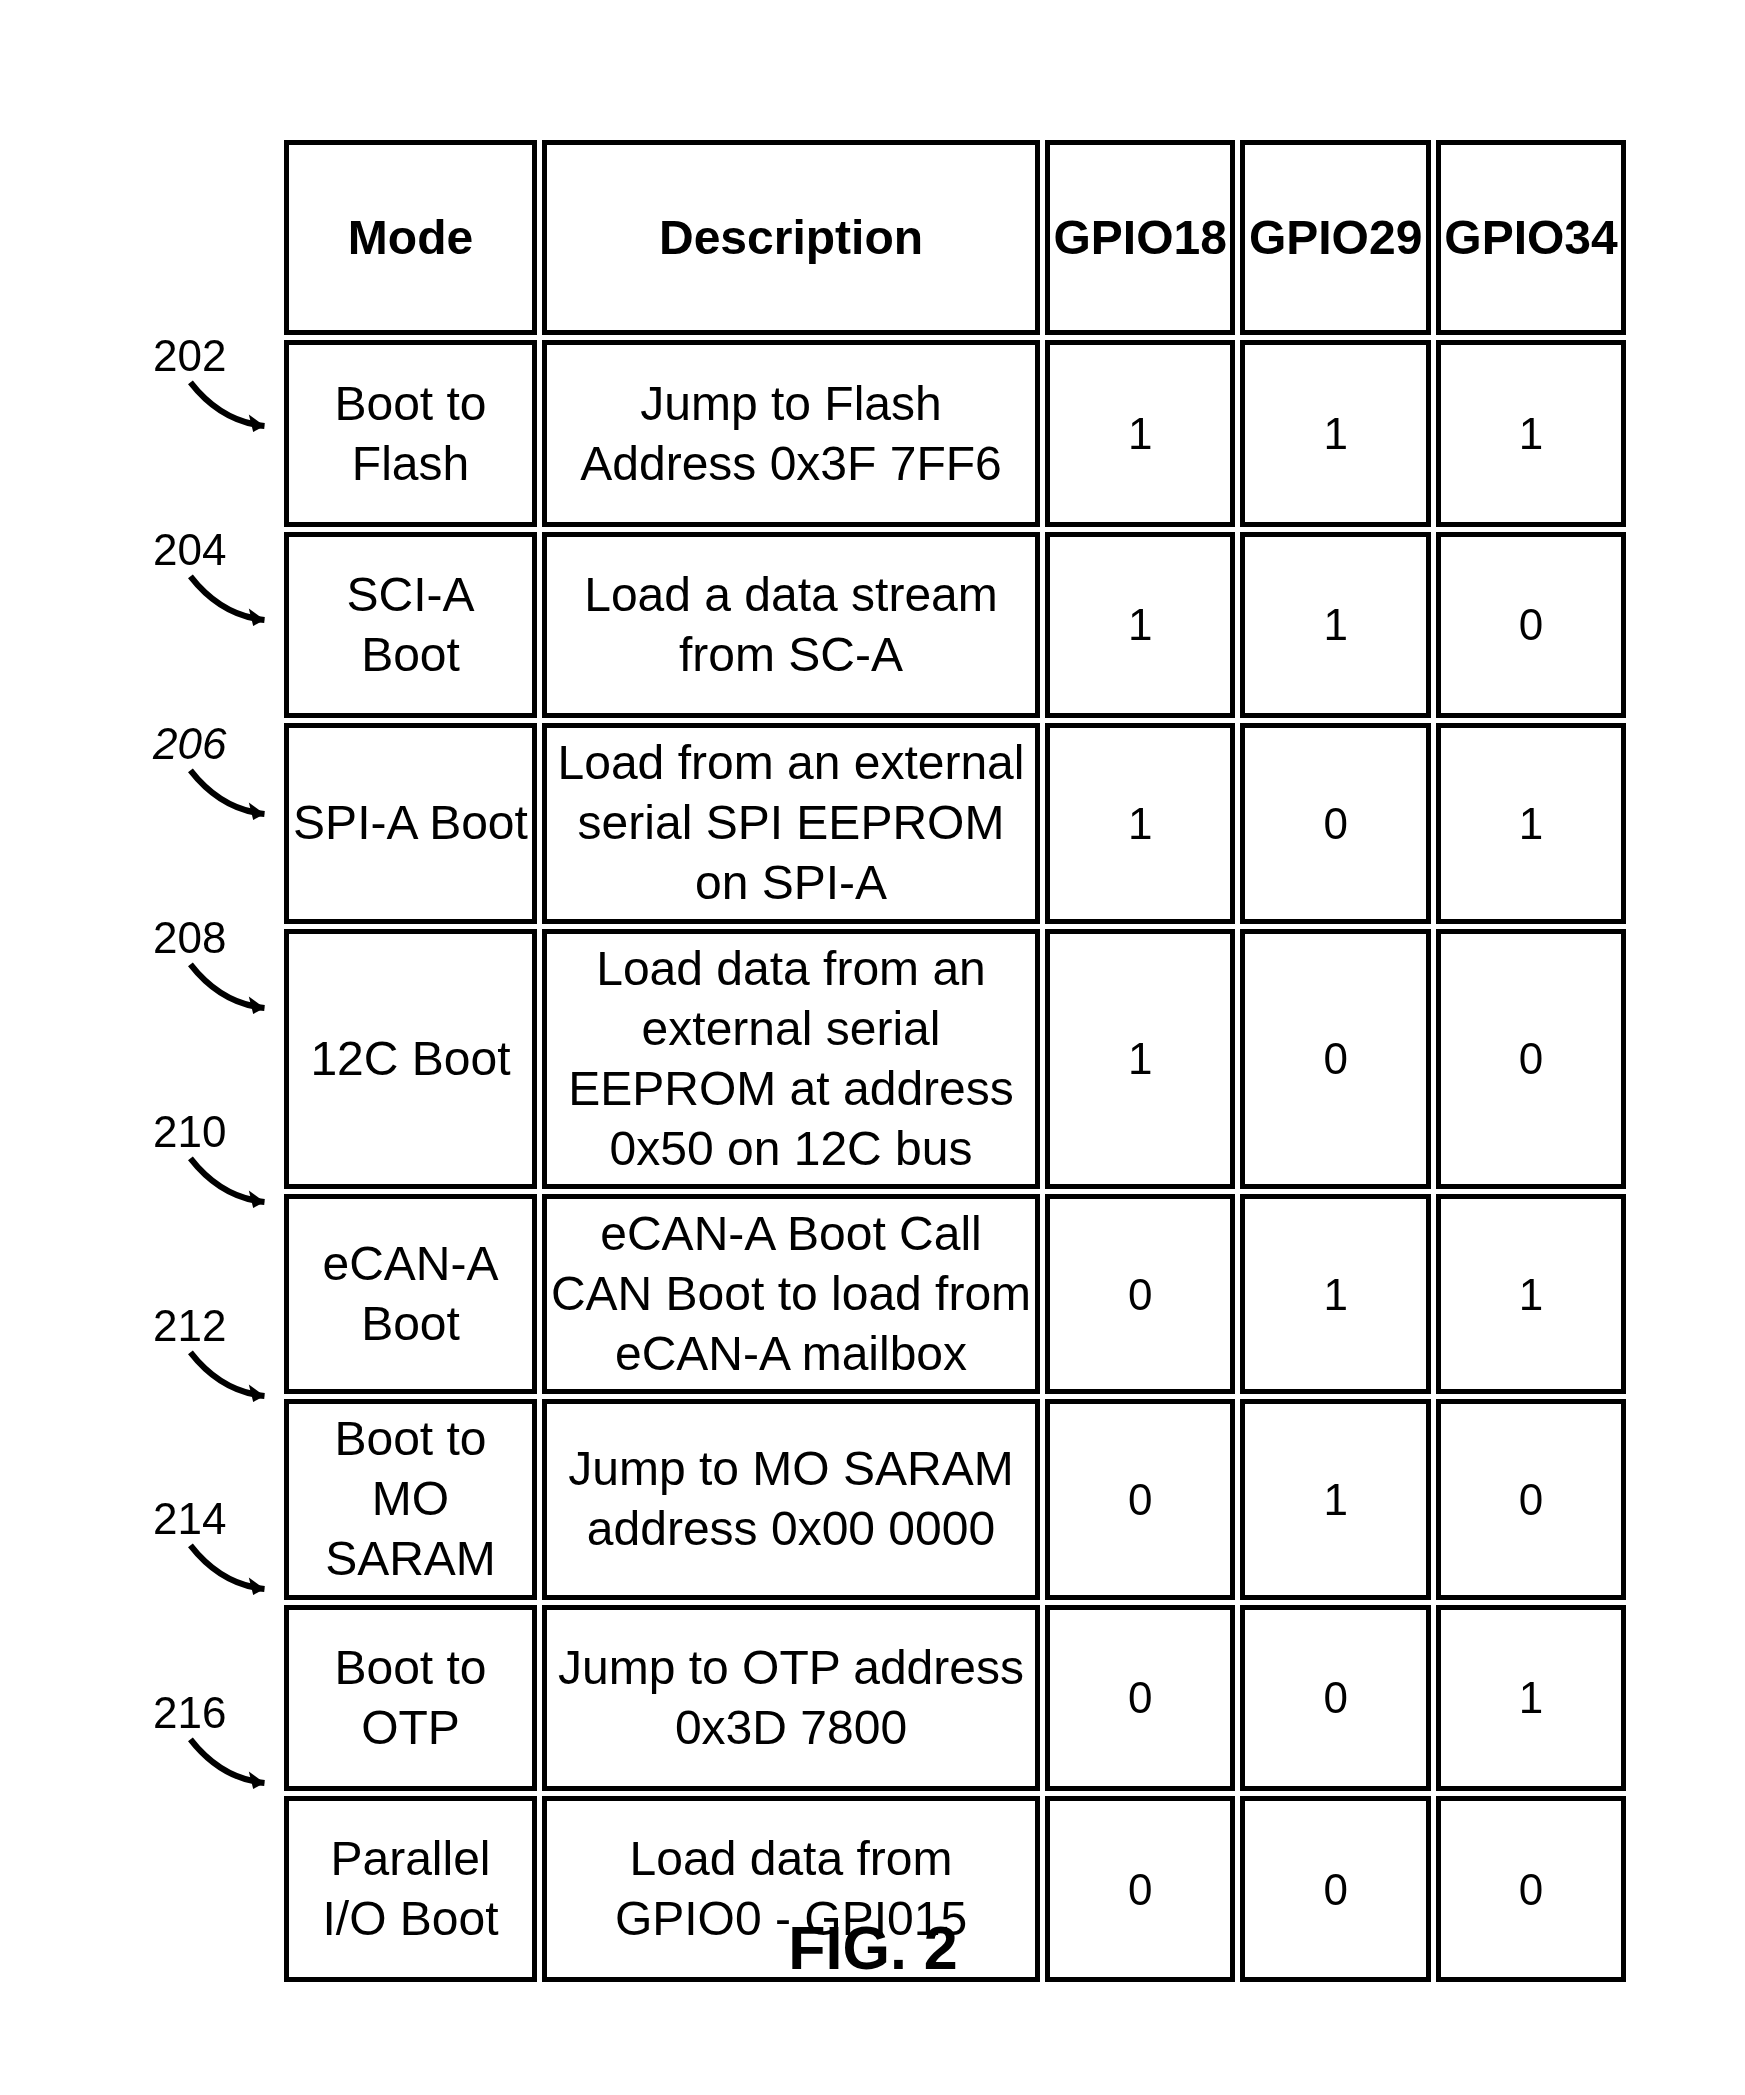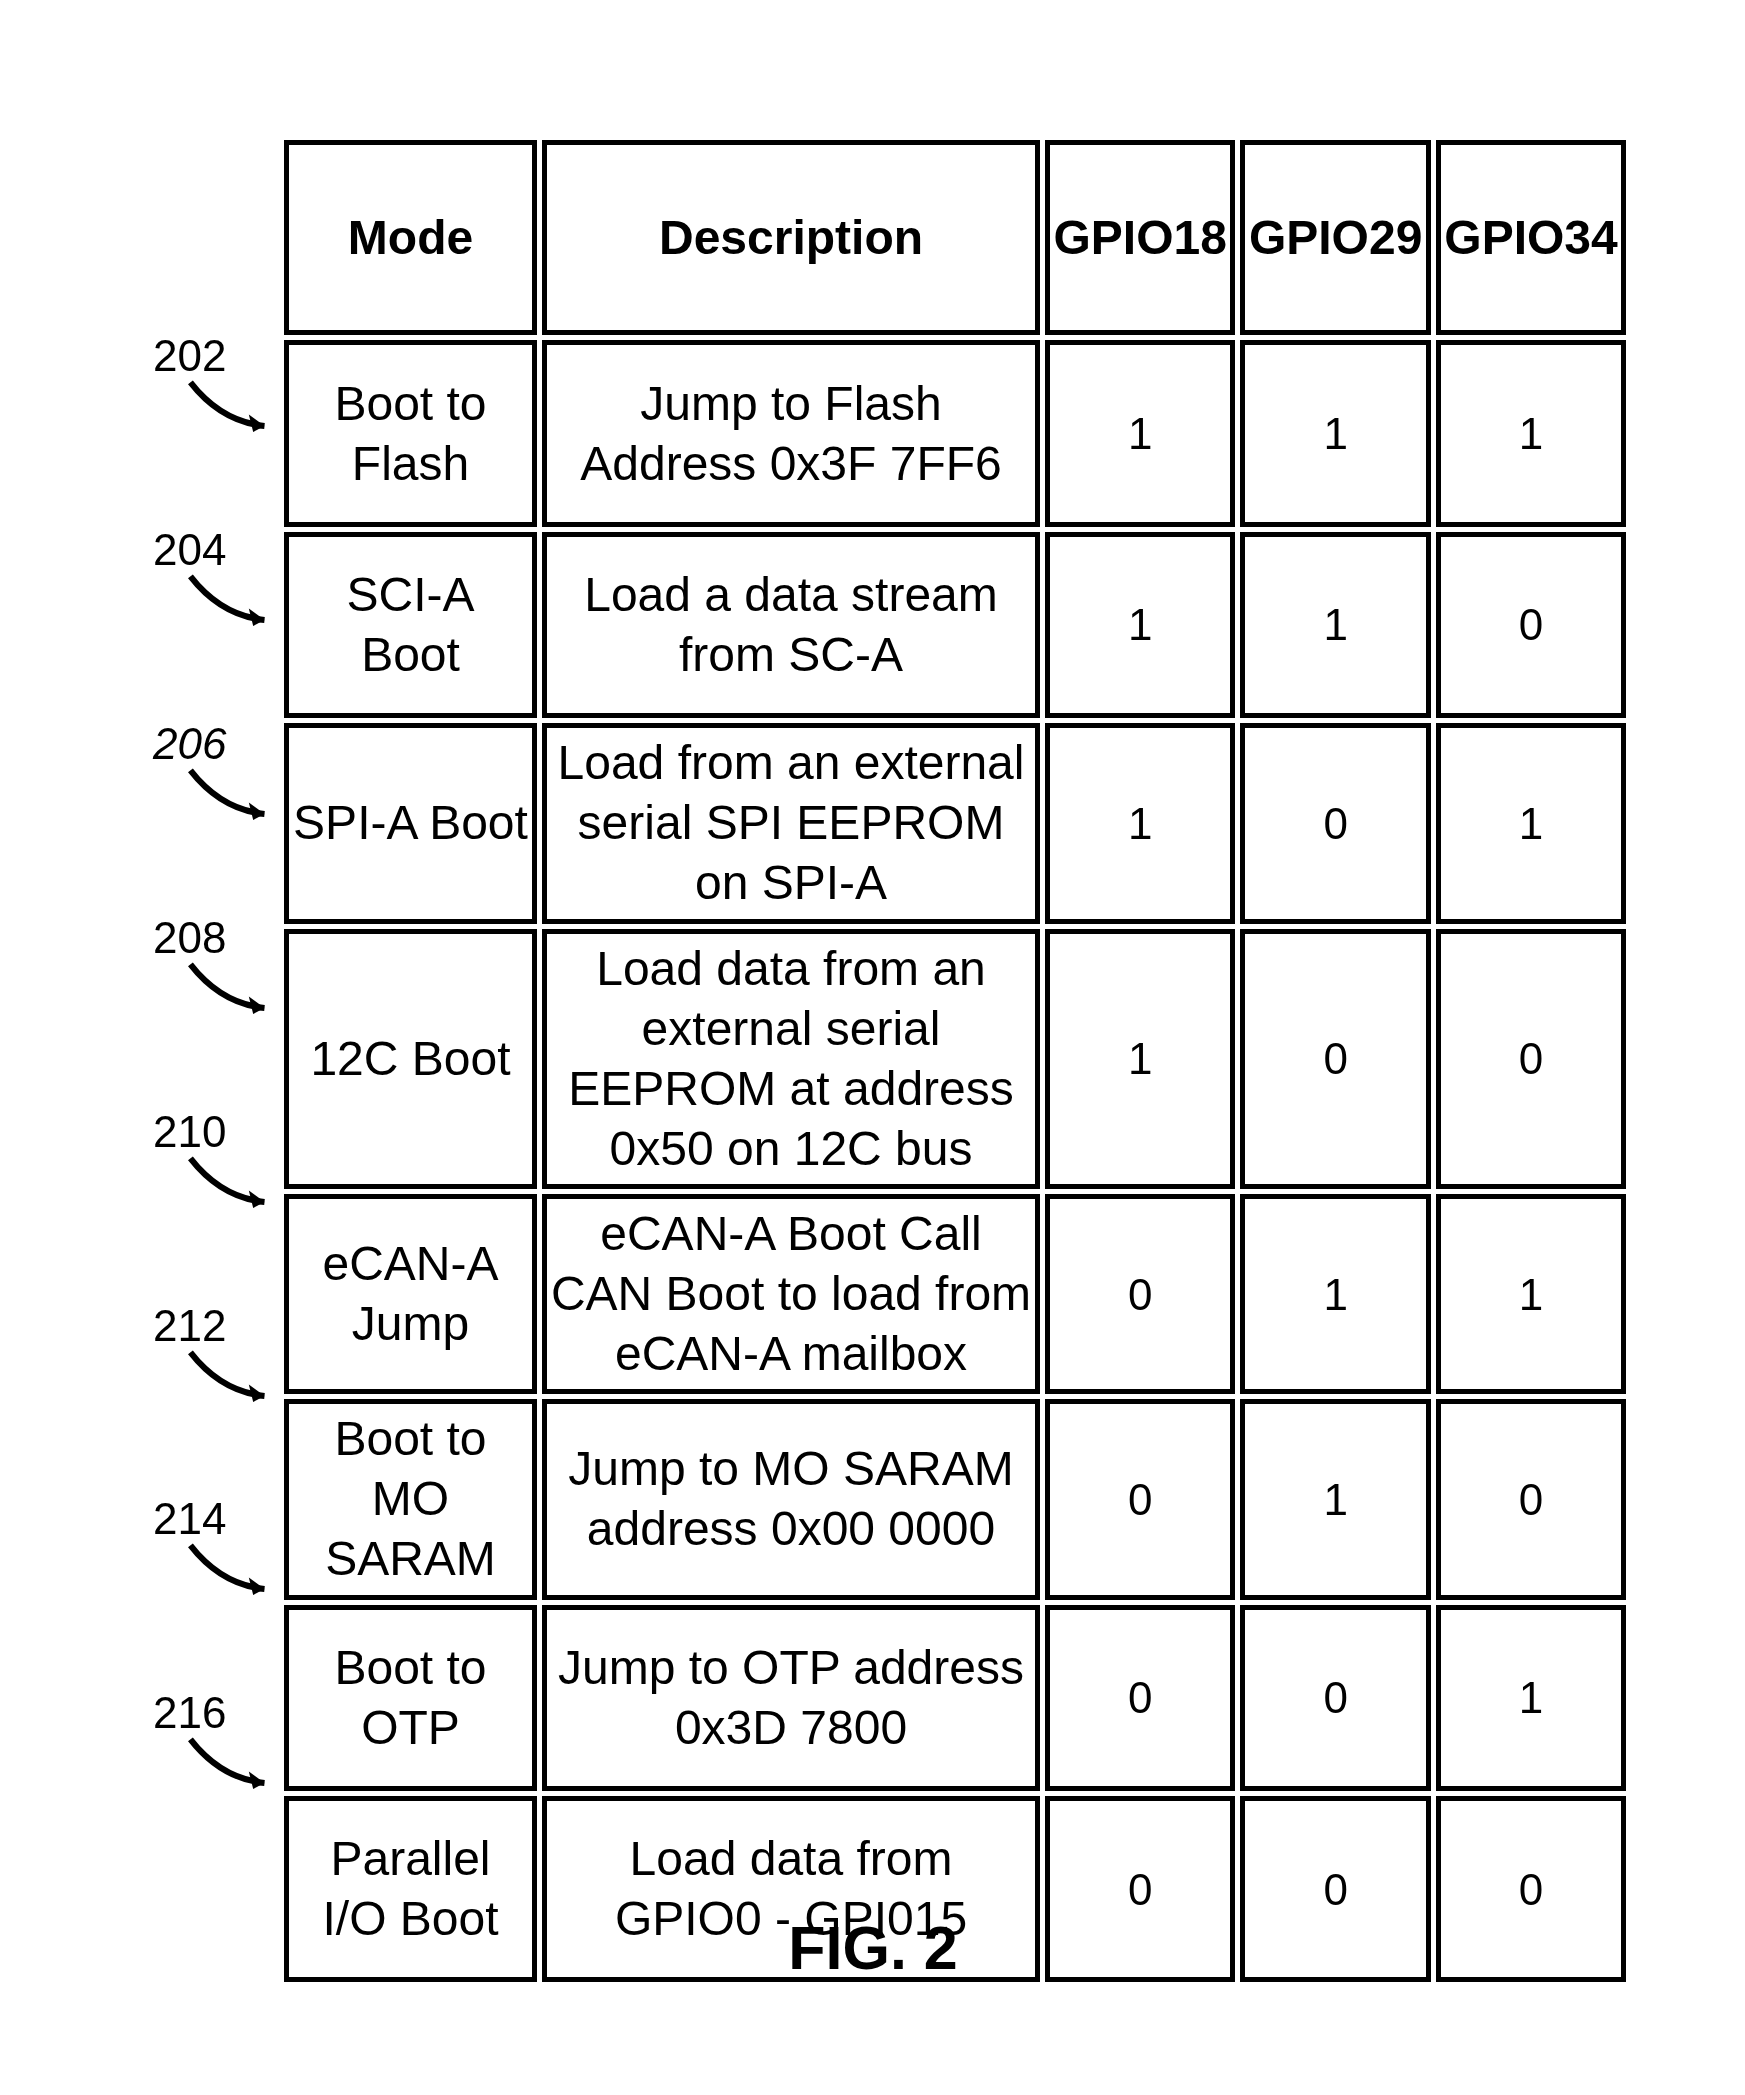--- a/index.html
+++ b/index.html
@@ -130,21 +130,21 @@
             <td class="bit">1</td>
           </tr>
           <tr class="data" style="height: 183px;">
             <td class="mode">12C Boot</td>
             <td class="desc">Load data from an external serial EEPROM at address 0x50 on 12C bus</td>
             <td class="bit">1</td>
             <td class="bit">0</td>
             <td class="bit">0</td>
           </tr>
           <tr class="data" style="height: 183px;">
-            <td class="mode">eCAN-A Jump</td>
+            <td class="mode">eCAN-A Boot</td>
             <td class="desc">eCAN-A Boot Call CAN Boot to load from eCAN-A mailbox</td>
             <td class="bit">0</td>
             <td class="bit">1</td>
             <td class="bit">1</td>
           </tr>
           <tr class="data" style="height: 183px; padding-left: 32px;">
             <td class="mode">Boot to MO SARAM</td>
             <td class="desc">Jump to MO SARAM address 0x00 0000</td>
             <td class="bit">0</td>
             <td class="bit">1</td>

